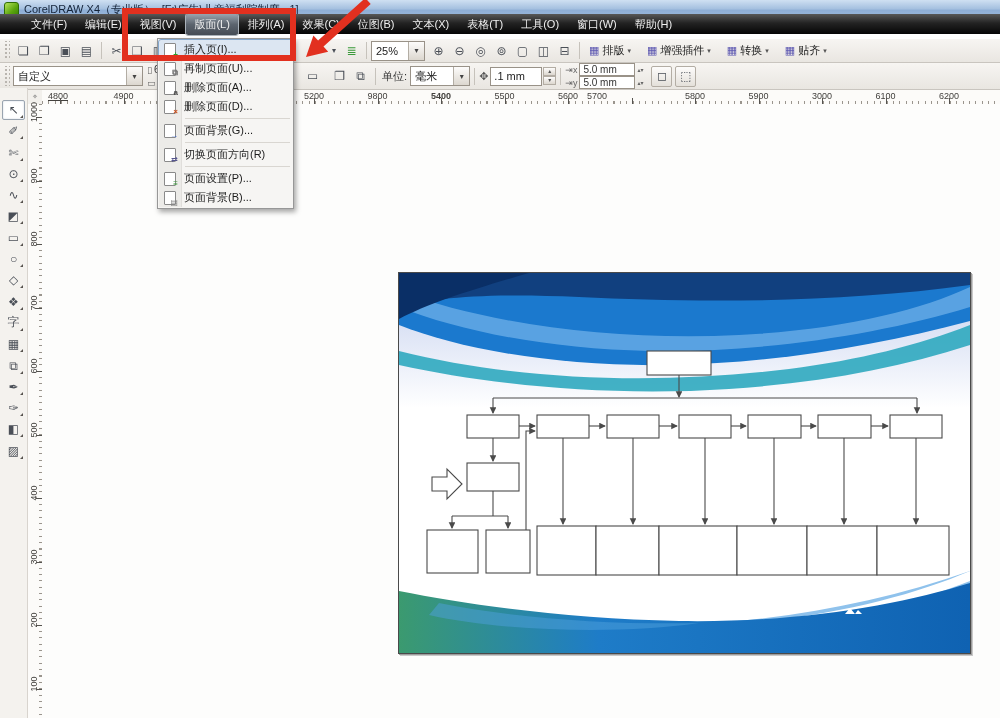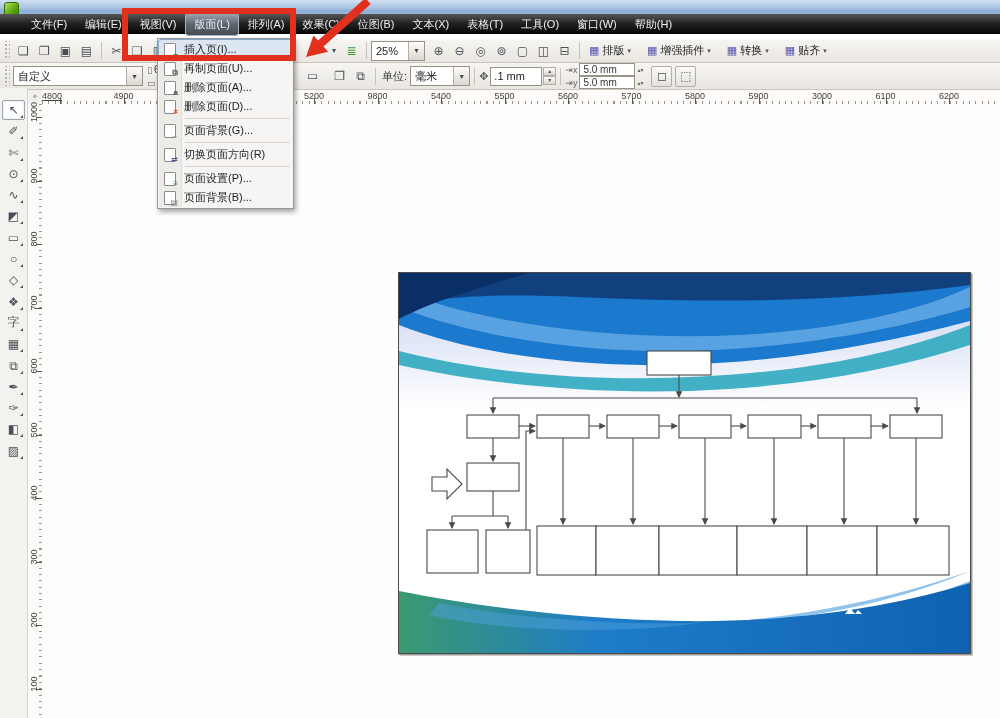--- a/index.html
+++ b/index.html
@@ -86,20 +86,21 @@
   
   .rbox{position:absolute;left:122px;top:8px;width:174px;height:53px;z-index:120;
     box-sizing:border-box;border:6px solid #e2301f;pointer-events:none}
   .overlay{position:absolute;left:0;top:0;z-index:121;pointer-events:none}
 </style>
 </head>
 <body>
 
 <div class="titlebar">
   <div class="app-icon"></div>
+  <span>CorelDRAW X4（专业版）- [F:\广告\儿童福利院制度 - 1]</span>
 </div>
 
 <div class="menubar">
     <span class="menu-item">文件(F)</span>
     <span class="menu-item">编辑(E)</span>
     <span class="menu-item">视图(V)</span>
     <span class="menu-item active">版面(L)</span>
     <span class="menu-item">排列(A)</span>
     <span class="menu-item">效果(C)</span>
     <span class="menu-item">位图(B)</span>
@@ -216,39 +217,39 @@
       <span class="ic" style="font-size:6px">▴▾</span>
     </div>
   </div>
   <span style="width:8px"></span>
   <span class="tbtn" style="border:1px solid #b3ada4;background:linear-gradient(#fdfcfb,#e4e0da)">◻</span>
   <span class="tbtn" style="border:1px solid #b3ada4;background:linear-gradient(#fdfcfb,#e4e0da);margin-left:3px">⬚</span>
 </div>
 
 <div class="corner">⌖</div>
 <div class="hruler" id="hruler">
-    <span class="hnum" style="left: 10px; text-decoration: underline;">4800</span>
+    <span class="hnum" style="left: 16px; text-decoration: underline;">4800</span>
     <div class="htick" style="left: 18px;"></div>
     <span class="hnum" style="left: 81.5px;">4900</span>
     <div class="htick" style="left: 81.5px;"></div>
     <span class="hnum" style="left: 145px;">5000</span>
     <div class="htick" style="left: 145px;"></div>
     <span class="hnum" style="left: 208.5px;">5100</span>
     <div class="htick" style="left: 208.5px;"></div>
     <span class="hnum" style="left: 272px;">5200</span>
     <div class="htick" style="left: 272px;"></div>
     <span class="hnum" style="left: 335.5px;">9800</span>
     <div class="htick" style="left: 335.5px;"></div>
-    <span class="hnum" style="left: 399px;">5400</span>
+    <span class="hnum" style="left: 399px; font-weight: bold;">5400</span>
     <div class="htick" style="left: 399px;"></div>
     <span class="hnum" style="left: 462.5px;">5500</span>
     <div class="htick" style="left: 462.5px;"></div>
     <span class="hnum" style="left: 526px;">5600</span>
     <div class="htick" style="left: 526px;"></div>
-    <span class="hnum" style="left: 574px; padding-left: 31px;">5700</span>
+    <span class="hnum" style="left: 555px;">5700</span>
     <div class="htick" style="left: 589.5px;"></div>
     <span class="hnum" style="left: 653px;">5800</span>
     <div class="htick" style="left: 653px;"></div>
     <span class="hnum" style="left: 716.5px;">5900</span>
     <div class="htick" style="left: 716.5px;"></div>
     <span class="hnum" style="left: 780px;">3000</span>
     <div class="htick" style="left: 780px;"></div>
     <span class="hnum" style="left: 843.5px;">6100</span>
     <div class="htick" style="left: 843.5px;"></div>
     <span class="hnum" style="left: 907px;">6200</span>

